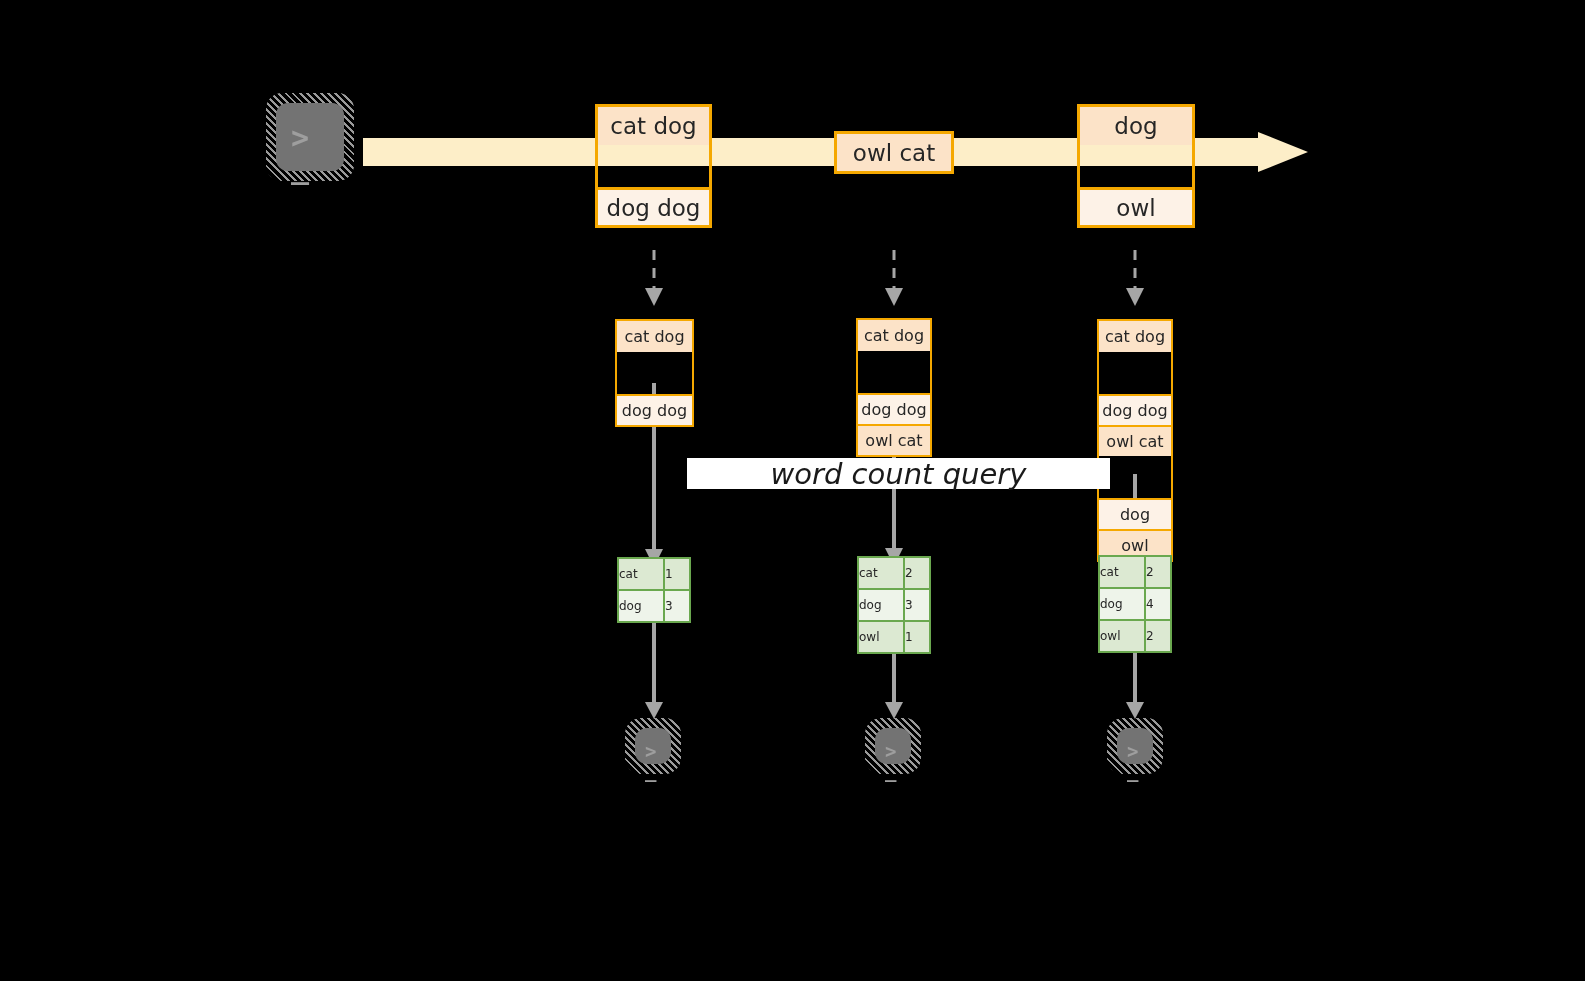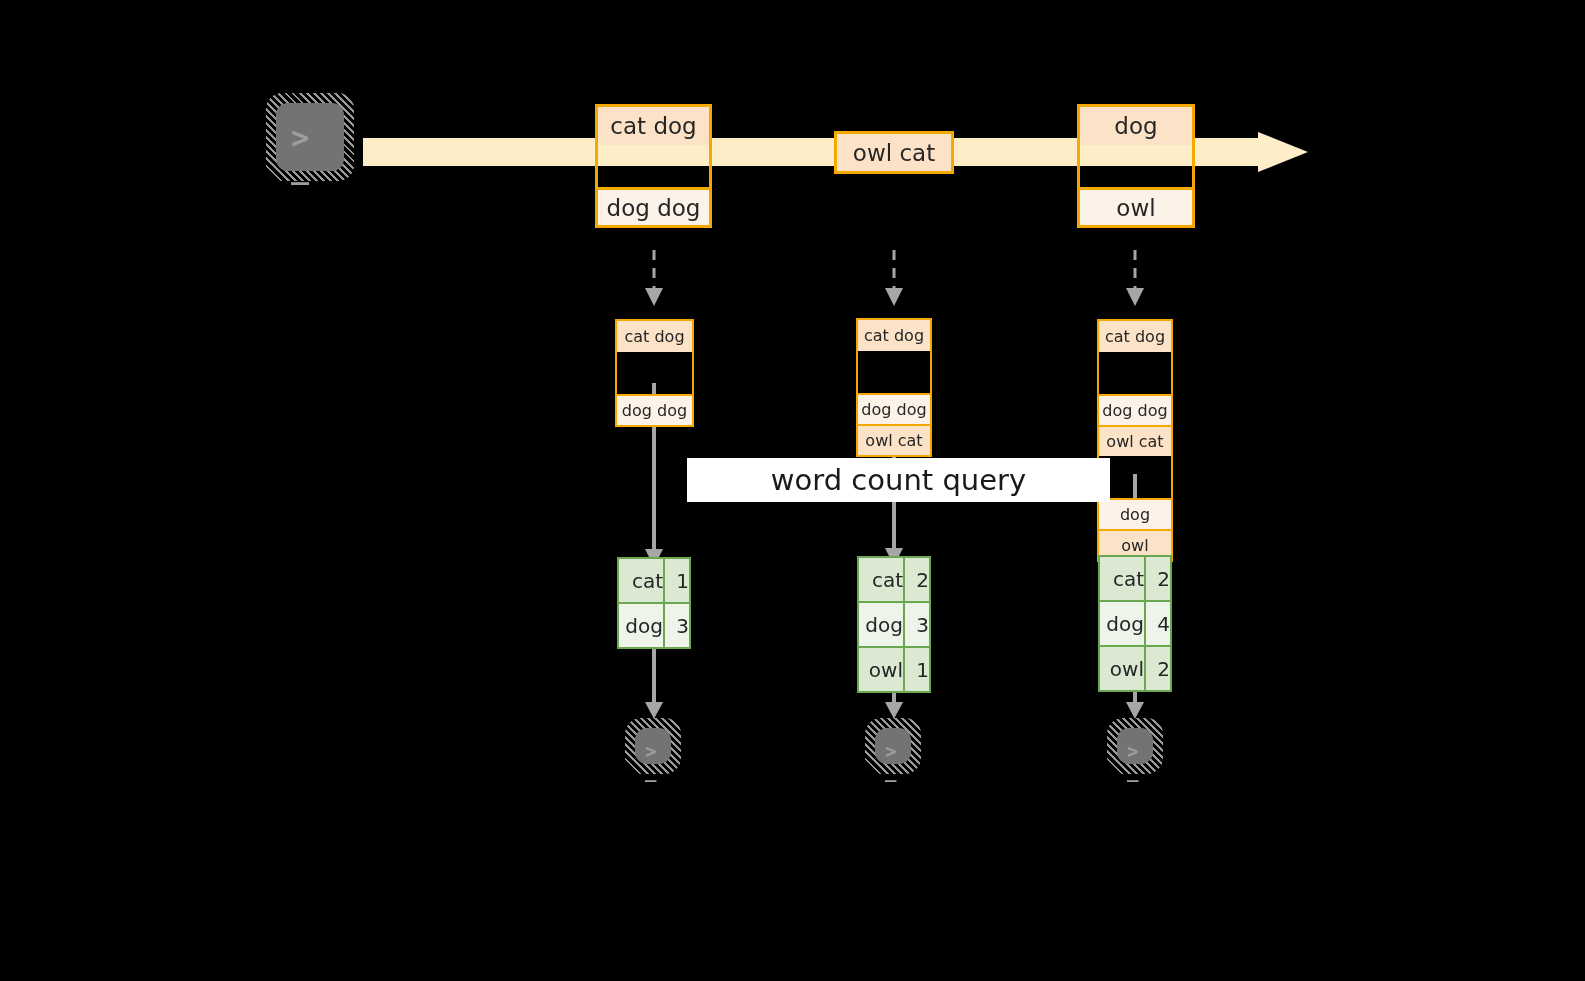--- a/index.html
+++ b/index.html
@@ -131,26 +131,27 @@
     width: 26px;
     z-index: 2;
   }
 
   
   .banner {
     position: absolute;
     left: 687px;
     top: 458px;
     width: 423px;
-    height: 44px;
+    height: 31px;
     background: #ffffff;
     display: flex;
     align-items: center;
     justify-content: center;
     z-index: 5;
+    font-style: italic;
   }
   .banner span {
     font-size: 29px;
     color: #1a1a1a;
     white-space: nowrap;
   }
 
   
   .result {
     position: absolute;
@@ -159,25 +160,25 @@
     z-index: 3;
     display: table;
     border-collapse: collapse;
   }
   .result .row { display: table-row; }
   .result .row + .row .k,
   .result .row + .row .v { border-top: 2px solid #6aa84f; }
   .result .k, .result .v {
     display: table-cell;
     box-sizing: border-box;
-    height: 45px;
-    font-size: 20px;
+    height: 32px;
+    font-size: 12px;
     color: #262626;
     vertical-align: middle;
-    text-align: right;
+    text-align: left;
   }
   .result .k { width: 46px; }
   .result .v { width: 26px; border-left: 2px solid #6aa84f; }
   .g-a { background: #dce9d2; }
   .g-b { background: #eef4ea; }
 </style>
 </head>
 <body>
 
 <div class="stage">

